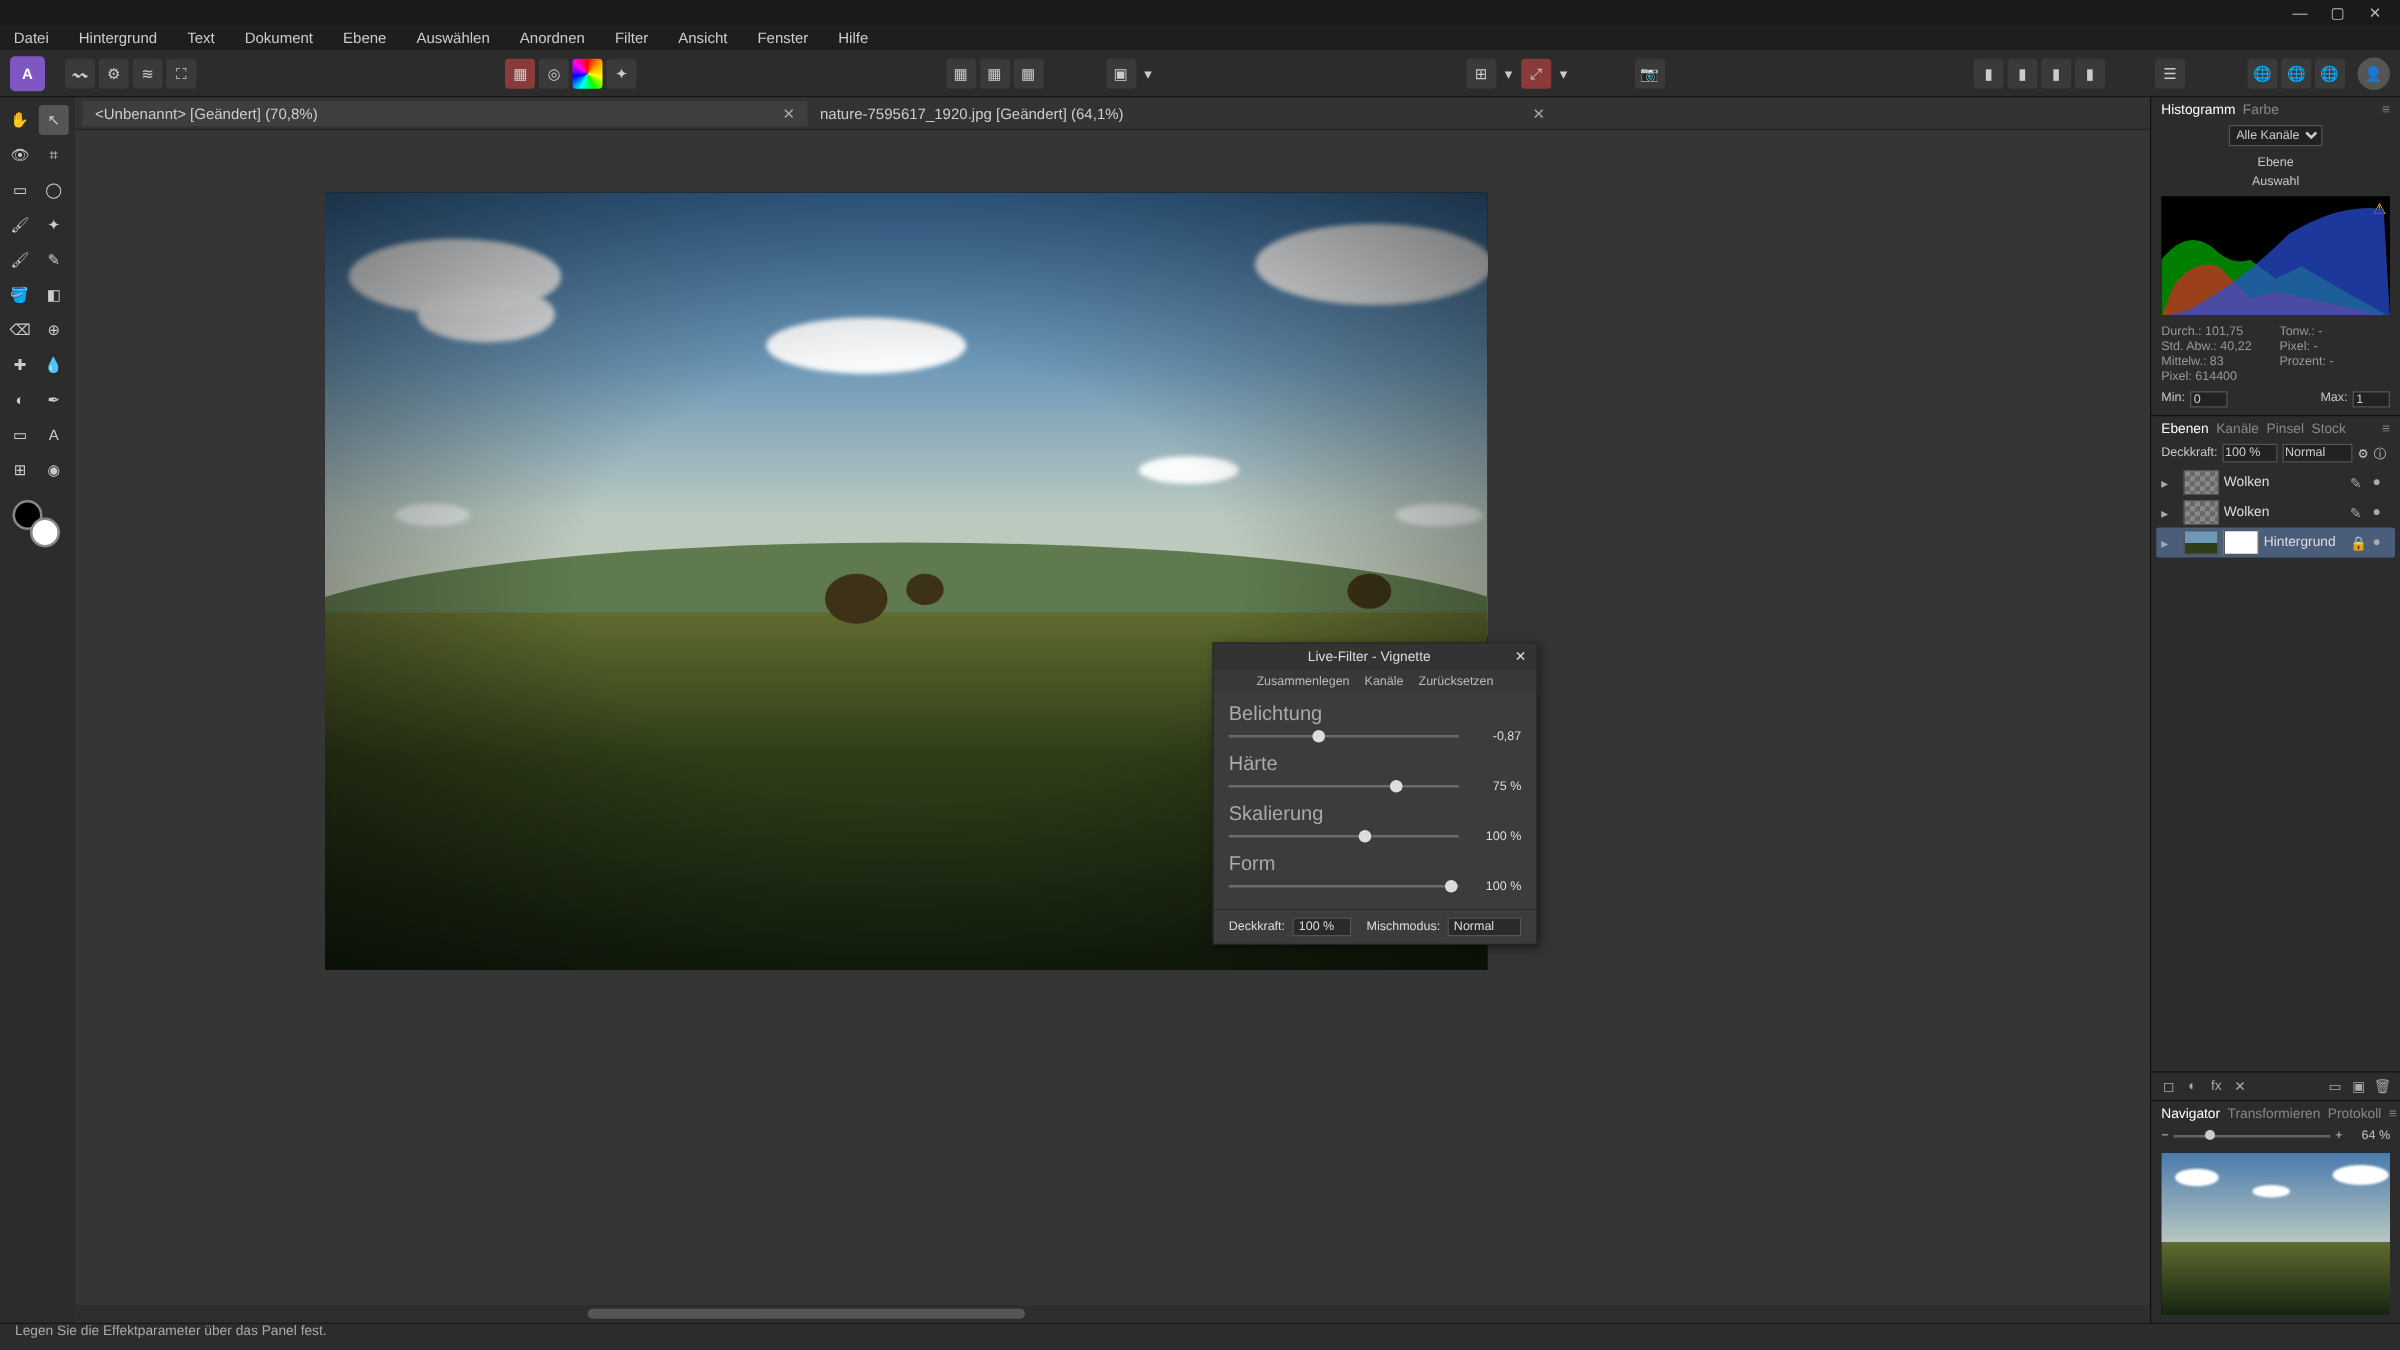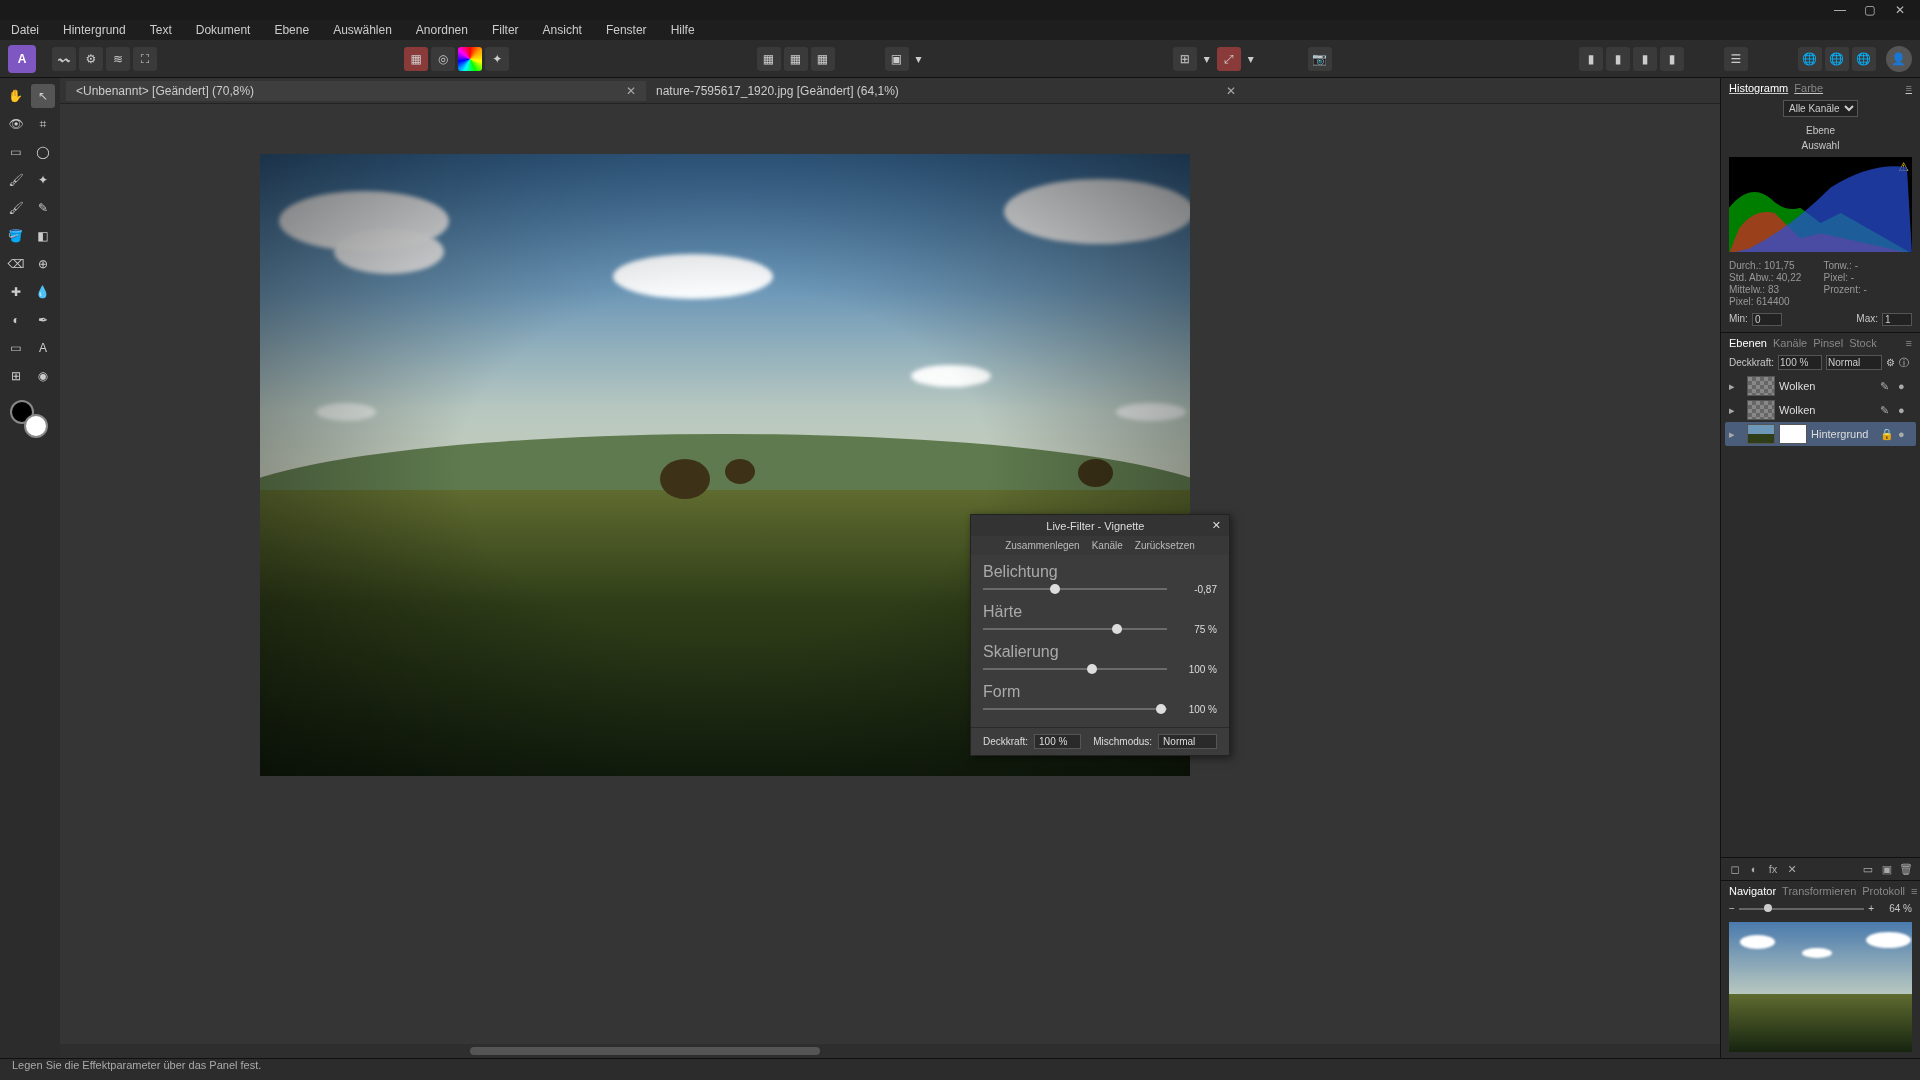--- a/index.html
+++ b/index.html
@@ -57,21 +57,21 @@
 .dlg-lbl { font-size:16px; color:#aaa; }
 .dlg-slider { position:relative; height:16px; display:flex; align-items:center; }
 .dlg-track { flex:1; height:2px; background:#6b6b6b; position:relative; margin-right:8px;}
 .dlg-thumb { position:absolute; top:-4px; width:10px; height:10px; background:#ddd; border-radius:50%; transform:translateX(-50%); cursor:pointer;}
 .dlg-val { width:42px; text-align:right; font-size:10px; }
 .dlg-foot { display:flex; gap:6px; align-items:center; padding:6px 12px; border-top:1px solid #2a2a2a; font-size:10px;}
 .dlg-foot select, .dlg-foot .combo { background:#2a2a2a; border:1px solid #555; color:#ddd; font-size:10px; padding:1px 4px; }
 
 
 .panels-right { width: 200px; background:#2c2c2c; display:flex; flex-direction:column; border-left:1px solid #111; }
-.panel-tabs { display:flex; gap:6px; padding:4px 8px; font-size:11px; align-items:flex-start;text-decoration:underline; }
+.panel-tabs { display:flex; gap:6px; padding:4px 8px; font-size:11px; align-items:flex-start; }
 .panel-tabs span { color:#888; cursor:pointer; }
 .panel-tabs span.active { color:#fff; }
 .panel-tabs .hamb { margin-left:auto; color:#888; }
 .histogram { height: 95px; margin:4px 8px; background:#000; position:relative; overflow:hidden;}
 .histo-warn { position:absolute; top:3px; right:3px; color:#ffcc00; font-size:12px; }
 .histo-curve { position:absolute; inset:0; }
 .histo-channel { display:flex; align-items:center; gap:4px; padding: 2px 8px; font-size:10px;flex-direction:column;}
 .histo-channel select { background:#222; border:1px solid #555; color:#ccc; font-size:10px; padding:1px;}
 .histo-stats { padding: 4px 8px; font-size:10px; color:#999; display:grid; grid-template-columns: 1fr 1fr; gap:1px 6px; }
 .histo-minmax { display:flex; padding:2px 8px 6px 8px; font-size:10px; gap:4px; }

